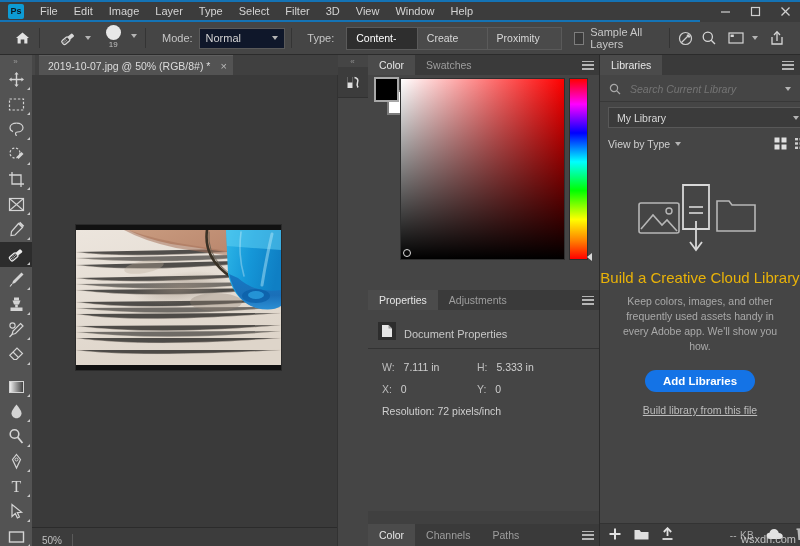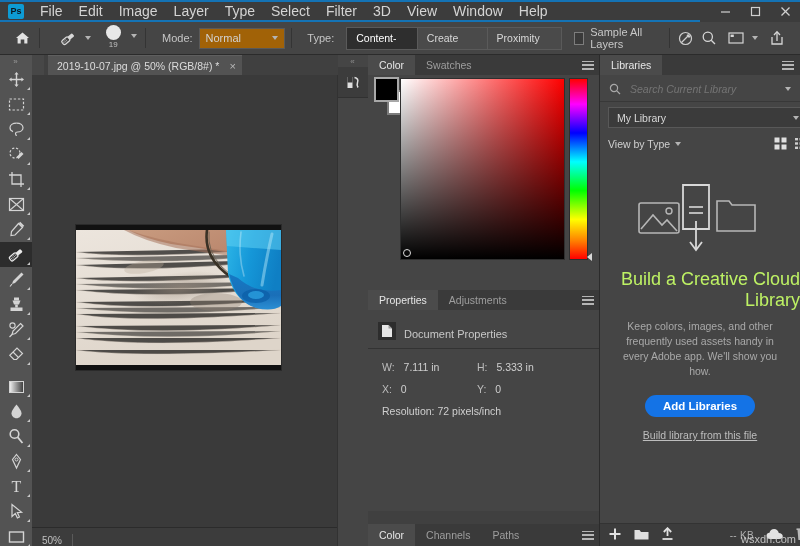--- a/index.html
+++ b/index.html
@@ -10,40 +10,40 @@
     font-size:11px;color:#c8c8c8;
     -webkit-font-smoothing:antialiased;
   }
   #app{position:relative;width:800px;height:546px;background:#323232;}
 
   
   .titlebar{position:absolute;left:0;top:0;width:800px;height:22px;background:#3c3c3c;}
   .menubar{position:absolute;left:0;top:0;width:800px;height:22px;display:flex;align-items:center;}
   .ps-logo{width:16px;height:15px;margin-left:8px;margin-right:8px;background:#0d9bd4;
     border-radius:2px;color:#0b1a22;font-size:9px;font-weight:bold;line-height:15px;text-align:center;}
-  .menu-item{padding:0 8px;height:22px;line-height:22px;font-size:14px;color:#d4d4d4;cursor:default;}
+  .menu-item{padding:0 8px;height:22px;line-height:22px;font-size:11px;color:#d4d4d4;cursor:default;}
   .wincontrols{position:absolute;right:0;top:0;height:22px;display:flex;}
   .wc{width:30px;height:22px;display:flex;align-items:center;justify-content:center;color:#d0d0d0;}
   .accent-line{position:absolute;left:0;top:0;width:800px;height:2px;background:#1473b5;}
   .accent-line2{position:absolute;left:0;top:20px;width:700px;height:2px;background:#1473b5;}
 
   
   .optionsbar{position:absolute;left:0;top:22px;width:800px;height:32px;background:#454545;
     border-bottom:1px solid #2b2b2b;display:flex;align-items:center;}
   .opt-sep{width:1px;height:20px;background:#343434;margin:0 6px;}
   .home-btn{width:26px;height:24px;display:flex;align-items:center;justify-content:center;margin-left:12px;}
   .brushpreset{display:flex;align-items:center;margin-left:12px;}
   .brush-thumb{width:22px;height:22px;display:flex;align-items:center;justify-content:center;}
   .caret{width:0;height:0;border-left:3.5px solid transparent;border-right:3.5px solid transparent;
     border-top:4px solid #b4b4b4;margin-left:6px;margin-right:2px;}
   .brushsize{position:relative;width:30px;height:26px;margin-left:8px;display:flex;flex-direction:column;align-items:center;}
   .brush-dot{width:15px;height:15px;border-radius:50%;background:#e8e8e8;margin-top:0px;}
   .brush-num{font-size:8px;color:#c0c0c0;line-height:9px;}
   .opt-label{font-size:11px;color:#c6c6c6;margin:0 6px 0 10px;}
-  .combo{height:19px;min-width:74px;background:#a16207;border:1px solid #595959;
+  .combo{height:19px;min-width:74px;background:#0f172a;border:1px solid #595959;
     display:flex;align-items:center;padding:0 4px 0 6px;font-size:11px;color:#d2d2d2;}
   .combo .caret{margin-left:auto;}
   .typebtns{display:flex;margin-left:6px;border:1px solid #5a5a5a;height:21px;}
   .typebtn{padding:0 9px;height:21px;line-height:21px;font-size:10.5px;color:#d8d8d8;background:#4a4a4a;
     border-right:1px solid #5a5a5a;}
   .typebtn:last-child{border-right:none;}
   .typebtn.active{background:#2e2e2e;color:#fff;}
   .chkwrap{display:flex;align-items:center;margin-left:12px;}
   .chkbox{width:11px;height:11px;border:1px solid #7d7d7d;background:#3a3a3a;margin-right:6px;}
   .opt-right{margin-left:auto;display:flex;align-items:center;padding-right:10px;gap:4px;}
@@ -54,21 +54,21 @@
     border-right:1px solid #2b2b2b;}
   .tb-grip{height:12px;display:flex;align-items:center;justify-content:center;color:#9a9a9a;font-size:8px;letter-spacing:1px;}
   .tool{position:relative;width:32px;height:25px;display:flex;align-items:center;justify-content:center;}
   .tool.active{background:#2c2c2c;}
   .tool .tri{position:absolute;right:2px;bottom:2px;width:0;height:0;
     border-left:3px solid transparent;border-bottom:3px solid #c8c8c8;}
   .tb-divider{height:7px;}
 
   
   .canvasarea{position:absolute;left:32px;top:55px;width:305px;height:491px;background:#474747;}
-  .tabstrip{position:absolute;left:12px;top:0;width:305px;height:20px;background:#404040;}
+  .tabstrip{position:absolute;left:3px;top:0;width:305px;height:20px;background:#404040;}
   .doctab{position:absolute;left:4px;top:0;height:20px;background:#535353;display:flex;align-items:center;
     padding:0 6px 0 9px;font-size:10.5px;color:#dcdcdc;border-top:1px solid #5f5f5f;}
   .doctab .x{margin-left:10px;font-size:11px;color:#b8b8b8;}
   .stage{position:absolute;left:0;top:20px;width:305px;height:453px;background:#3a3a3a;}
   .photo{position:absolute;left:44px;top:150px;width:205px;height:145px;background:#111;overflow:hidden;
     box-shadow:0 0 0 1px #2a2a2a;}
   .photo-inner{position:absolute;left:0;top:5px;width:205px;height:135px;overflow:hidden;}
   .statusbar{position:absolute;left:0;bottom:0;width:305px;height:18px;background:#3c3c3c;
     border-top:1px solid #2b2b2b;display:flex;align-items:flex-end;}
   .status-zoom{font-size:10px;color:#c0c0c0;padding-left:10px;}
@@ -121,21 +121,21 @@
     display:flex;align-items:center;border-bottom:1px solid #383838;}
   .lib-search input{background:transparent;border:none;outline:none;color:#9a9a9a;font-size:10.5px;
     font-style:italic;font-family:"Liberation Sans",sans-serif;width:140px;}
   .lib-select{position:absolute;left:8px;top:52px;width:184px;height:19px;background:#3b3b3b;
     border:1px solid #585858;display:flex;align-items:center;padding:0 5px 0 8px;font-size:10.5px;color:#d8d8d8;}
   .lib-viewrow{position:absolute;left:0;top:78px;width:200px;height:22px;display:flex;align-items:center;padding:0 8px;}
   .lib-viewrow .lbl{font-size:10.5px;color:#d0d0d0;}
   .viewicons{margin-left:auto;display:flex;gap:8px;}
   .lib-empty{position:absolute;left:0;top:115px;width:200px;}
   .lib-illus{height:95px;display:flex;align-items:center;justify-content:center;}
-  .lib-title{text-align:right;font-size:18px;color:#bef264;margin-top:4px;}
+  .lib-title{text-align:center;font-size:15px;color:#eab308;margin-top:4px;}
   .lib-desc{text-align:center;font-size:10.5px;color:#a9a9a9;line-height:15px;padding:8px 18px 0 18px;}
   .addbtn{display:block;margin:16px auto 0 auto;background:#1473e6;color:#fff;border:none;border-radius:11px;
     height:22px;padding:0 18px;font-size:11.5px;font-weight:bold;font-family:"Liberation Sans",sans-serif;}
   .liblink{display:block;text-align:center;margin-top:12px;font-size:10.5px;color:#bdbdbd;text-decoration:underline;}
   .lib-footer{position:absolute;left:0;bottom:0;width:200px;height:22px;background:#3c3c3c;
     border-top:1px solid #333;display:flex;align-items:center;padding:0 8px;gap:12px;}
   .lib-footer .sizetxt{margin-left:auto;font-size:10px;color:#b0b0b0;letter-spacing:.3px;}
   .watermark{position:absolute;right:4px;bottom:1px;font-size:11px;color:#d8d8d8;opacity:.85;
     font-family:"Liberation Sans",sans-serif;}
   .divider-v{position:absolute;top:0;width:1px;height:491px;background:#2b2b2b;}

